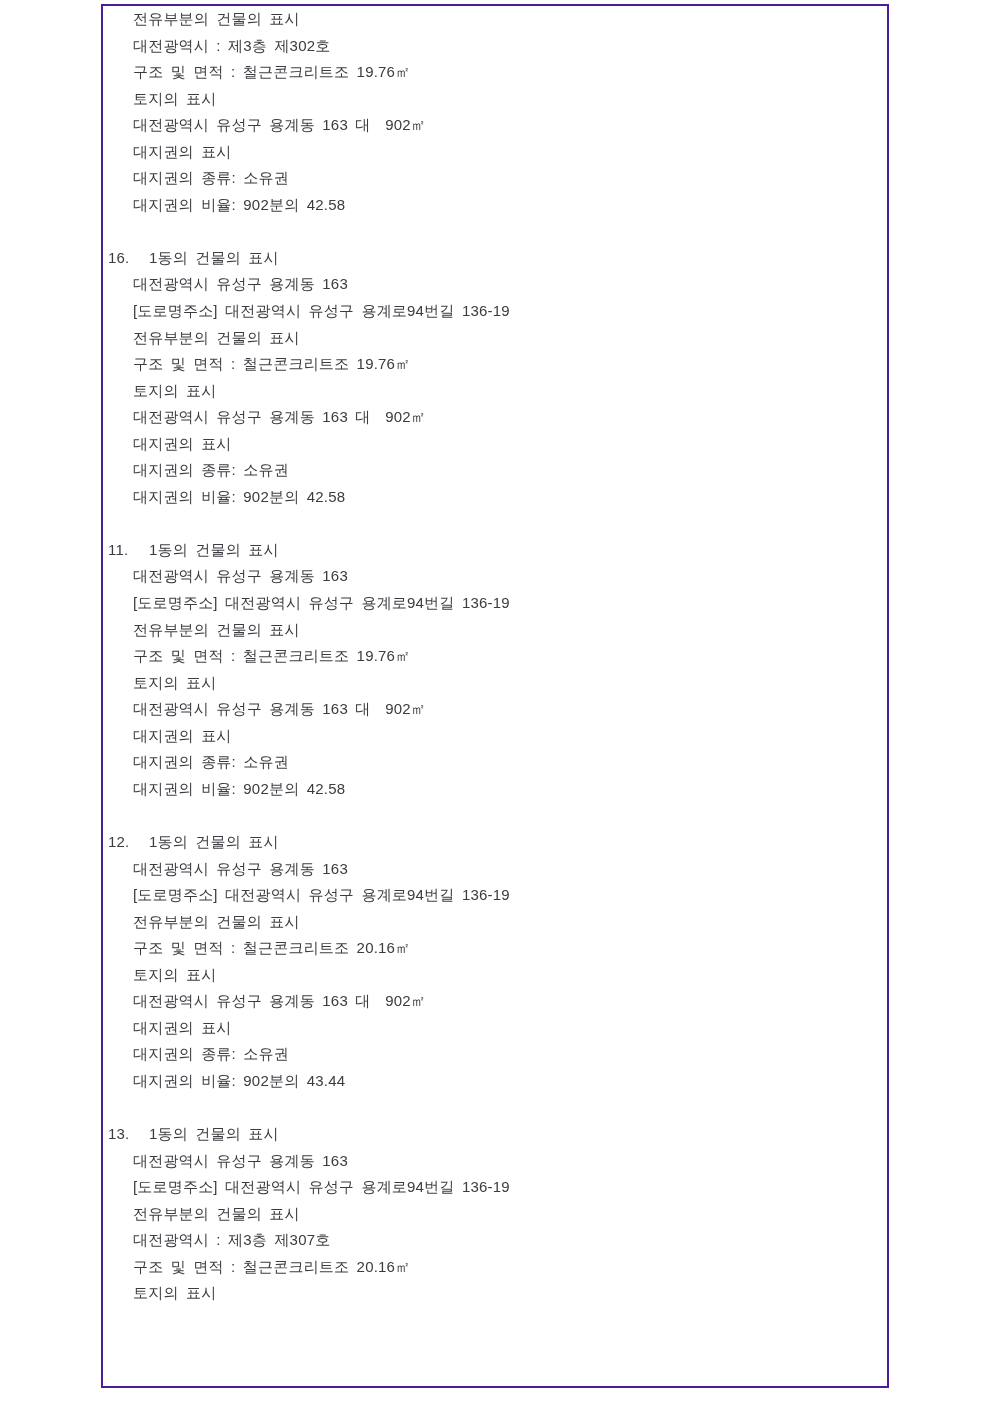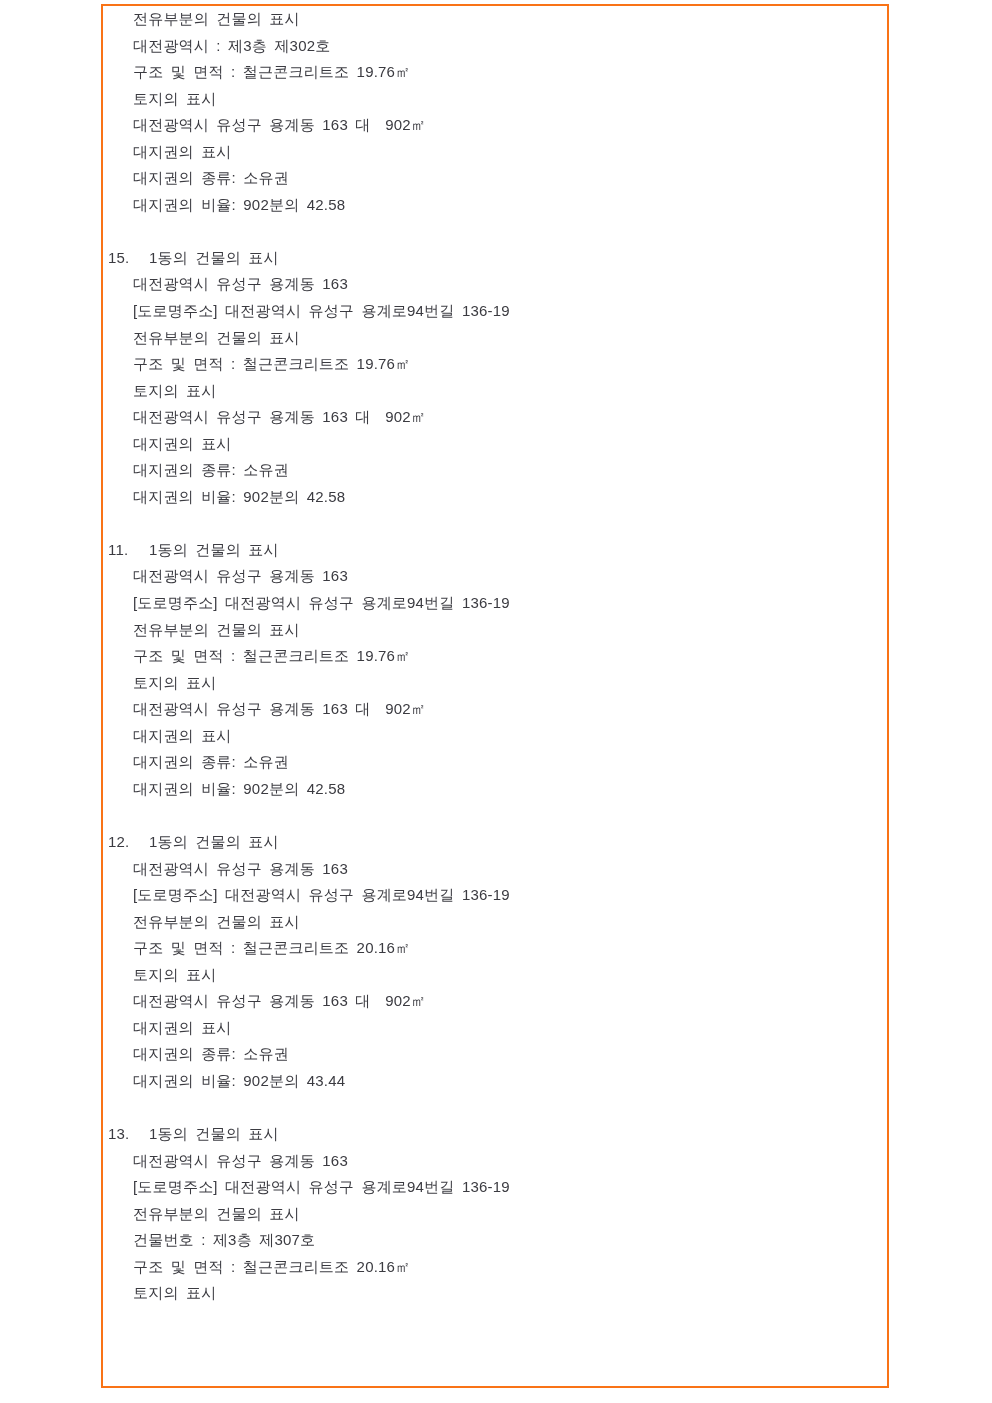--- a/index.html
+++ b/index.html
@@ -14,21 +14,21 @@
     height: 1403px;
     overflow: hidden;
   }
   .sheet {
     position: absolute;
     left: 101px;
     top: 4px;
     width: 788px;
     height: 1384px;
     box-sizing: border-box;
-    border: 2px solid #f97316;
+    border: 2px solid #4c1d95;
     background: #ffffff;
     overflow: hidden;
   }
   .doc-content {
     position: relative;
     width: 100%;
     height: 100%;
     color: #3b3b41;
   }
   .line {
@@ -61,21 +61,21 @@
         <div class="line">대전광역시 : 제3층 제302호</div>
         <div class="line">구조 및 면적 : 철근콘크리트조 19.76㎡</div>
         <div class="line">토지의 표시</div>
         <div class="line">대전광역시 유성구 용계동 163 대  902㎡</div>
         <div class="line">대지권의 표시</div>
         <div class="line">대지권의 종류: 소유권</div>
         <div class="line">대지권의 비율: 902분의 42.58</div>
       </div>
       <div class="line blank"></div>
       <div class="block">
-        <div class="line"><span class="num">15.</span><span class="ntxt">1동의 건물의 표시</span></div>
+        <div class="line"><span class="num">16.</span><span class="ntxt">1동의 건물의 표시</span></div>
         <div class="line">대전광역시 유성구 용계동 163</div>
         <div class="line">[도로명주소] 대전광역시 유성구 용계로94번길 136-19</div>
         <div class="line">전유부분의 건물의 표시</div>
         <div class="line">구조 및 면적 : 철근콘크리트조 19.76㎡</div>
         <div class="line">토지의 표시</div>
         <div class="line">대전광역시 유성구 용계동 163 대  902㎡</div>
         <div class="line">대지권의 표시</div>
         <div class="line">대지권의 종류: 소유권</div>
         <div class="line">대지권의 비율: 902분의 42.58</div>
       </div>
@@ -104,18 +104,18 @@
         <div class="line">대지권의 표시</div>
         <div class="line">대지권의 종류: 소유권</div>
         <div class="line">대지권의 비율: 902분의 43.44</div>
       </div>
       <div class="line blank"></div>
       <div class="block">
         <div class="line"><span class="num">13.</span><span class="ntxt">1동의 건물의 표시</span></div>
         <div class="line">대전광역시 유성구 용계동 163</div>
         <div class="line">[도로명주소] 대전광역시 유성구 용계로94번길 136-19</div>
         <div class="line">전유부분의 건물의 표시</div>
-        <div class="line">건물번호 : 제3층 제307호</div>
+        <div class="line">대전광역시 : 제3층 제307호</div>
         <div class="line">구조 및 면적 : 철근콘크리트조 20.16㎡</div>
         <div class="line">토지의 표시</div>
       </div>
     </div>
 </div>
 
 </body></html>

